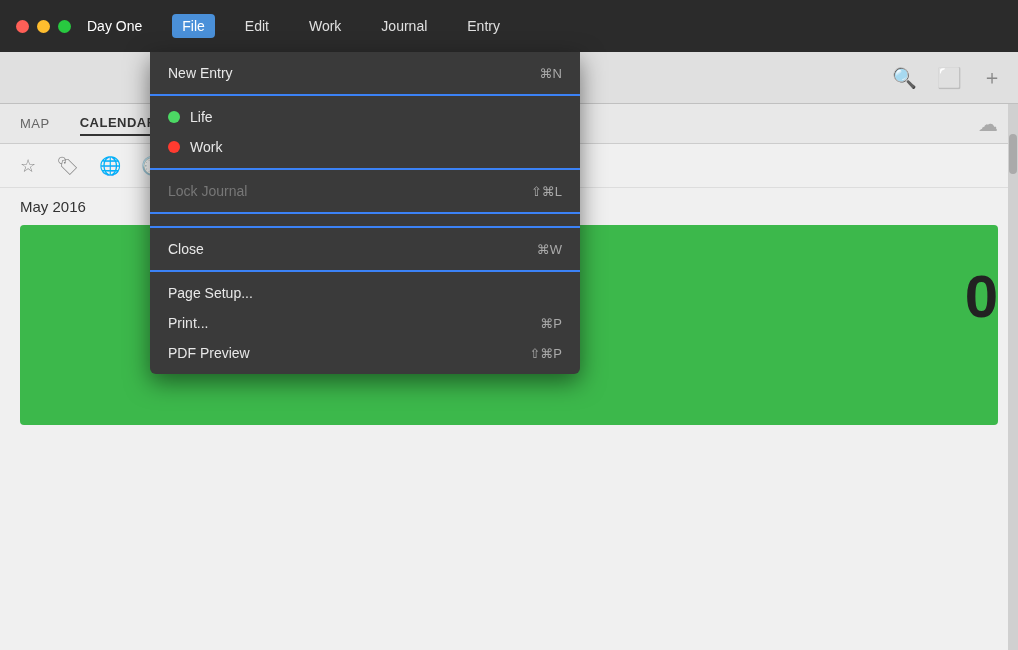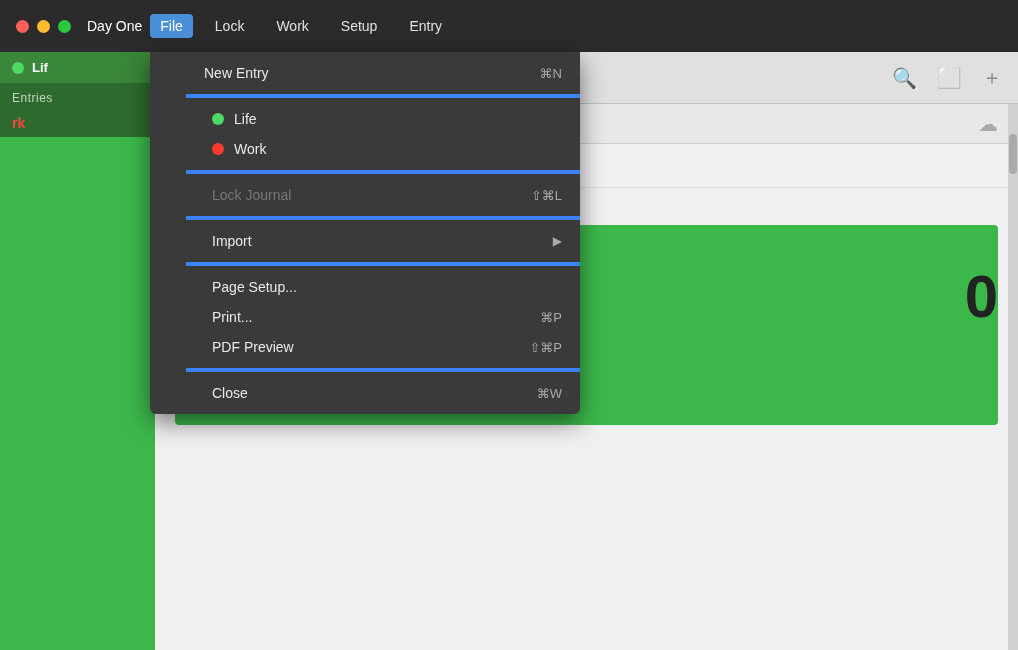--- a/index.html
+++ b/index.html
@@ -35,28 +35,28 @@
       border-radius: 50%;
     }
     .tl-close { background: #ff5f57; }
     .tl-minimize { background: #ffbd2e; }
     .tl-maximize { background: #28c940; }
 
     .app-name {
       color: #fff;
       font-size: 14px;
       font-weight: 500;
-      margin-right: 8px;
+      margin-right: 30px;
     }
 
     
     .menu-bar {
       display: flex;
       align-items: flex-end;
-      gap: 12px;
+      gap: 20px;
     }
     .menu-item {
       color: #e0e0e0;
       font-size: 14px;
       padding: 4px 10px;
       border-radius: 4px;
       cursor: pointer;
     }
     .menu-item.active {
       background: #4a90d9;
@@ -241,25 +241,23 @@
       width: 430px;
       background: #3a3a3a;
       border-radius: 0 0 6px 6px;
       box-shadow: 0 8px 24px rgba(0,0,0,0.5);
       pointer-events: auto;
       overflow: hidden;
     }
 
     .menu-section {
       padding: 6px 0;
-      margin-left: 36px;
     }
     .menu-section + .menu-section {
-      border-top: 4px solid #3b82f6;
-      padding-left: 8px;
+      border-top: 2px solid #3b82f6;
     }
 
     .menu-row {
       display: flex;
       align-items: center;
       justify-content: space-between;
       padding: 7px 18px;
       cursor: pointer;
       color: #e8e8e8;
       font-size: 14px;
@@ -311,38 +309,29 @@
 
 <div class="title-bar">
   <div class="traffic-lights">
     <div class="traffic-light tl-close"></div>
     <div class="traffic-light tl-minimize"></div>
     <div class="traffic-light tl-maximize"></div>
   </div>
   <span class="app-name">Day One</span>
   <div class="menu-bar">
     <div class="menu-item active">File</div>
-    <div class="menu-item">Lock</div>
+    <div class="menu-item">Edit</div>
     <div class="menu-item">Work</div>
-    <div class="menu-item">Setup</div>
+    <div class="menu-item">Journal</div>
     <div class="menu-item">Entry</div>
   </div>
 </div>
 
 <div class="main-content">
 
-  <div class="sidebar">
-    <div class="sidebar-journal-header">
-      <div class="journal-dot"></div>
-      <span class="journal-label">Lif</span>
-    </div>
-    <div class="sidebar-entries-label">Entries</div>
-    <div class="work-entry">rk</div>
-    <div class="green-block"></div>
-  </div>
 
   <div class="right-panel">
 
     <div class="right-toolbar">
       <span class="toolbar-icon">🔍</span>
       <span class="toolbar-icon">⬜</span>
       <span class="toolbar-icon">＋</span>
     </div>
 
     <div class="tabs-area">
@@ -397,43 +386,39 @@
       </div>
 
       <div class="menu-section">
         <div class="menu-row disabled">
           <span>Lock Journal</span>
           <span class="shortcut kbd">⇧⌘L</span>
         </div>
       </div>
 
       <div class="menu-section">
-        <div class="menu-row">
-          <span>Import</span>
-          <span class="arrow-right">▶</span>
+      </div>
+
+      <div class="menu-section">
+        <div class="menu-row">
+          <span>Close</span>
+          <span class="shortcut kbd">⌘W</span>
         </div>
       </div>
 
       <div class="menu-section">
         <div class="menu-row">
           <span>Page Setup...</span>
         </div>
         <div class="menu-row">
           <span>Print...</span>
           <span class="shortcut kbd">⌘P</span>
         </div>
         <div class="menu-row">
           <span>PDF Preview</span>
           <span class="shortcut kbd">⇧⌘P</span>
         </div>
       </div>
 
-      <div class="menu-section">
-        <div class="menu-row">
-          <span>Close</span>
-          <span class="shortcut kbd">⌘W</span>
-        </div>
-      </div>
-
     </div>
   </div>
 
 </div>
 
 </body></html>

